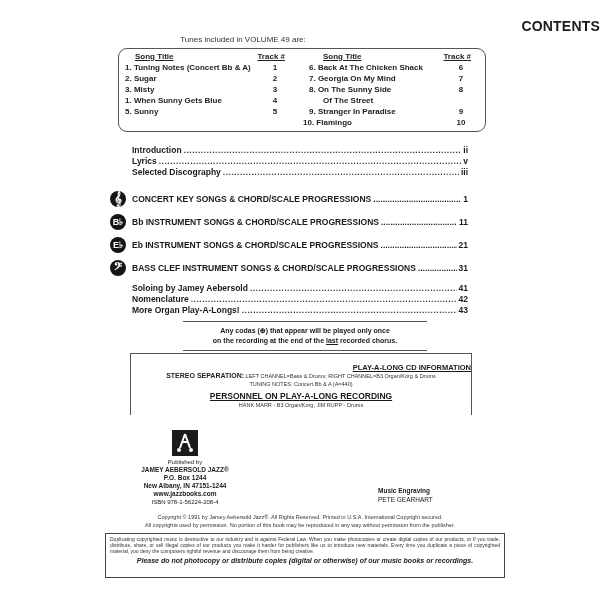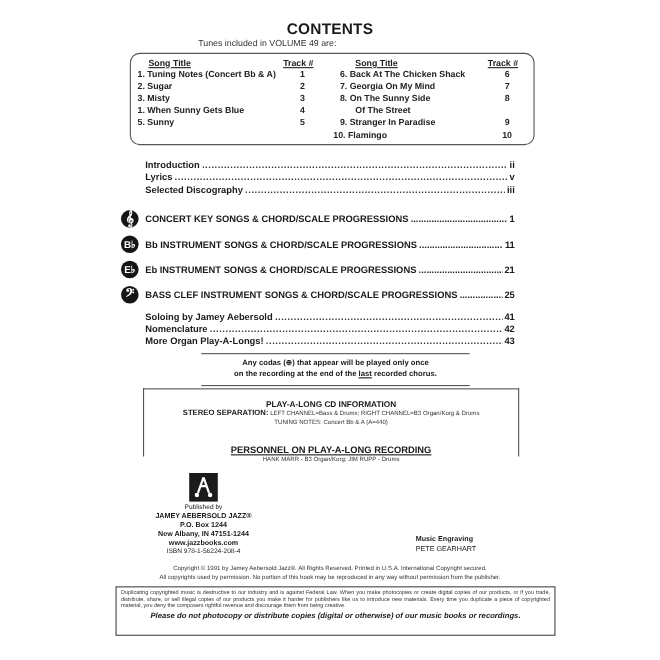--- a/index.html
+++ b/index.html
@@ -1,23 +1,23 @@
 <!DOCTYPE html>
 <html><head>
 <meta charset="utf-8">
 <style>
   html, body { margin:0; padding:0; background:#ffffff; }
   body { width:600px; height:600px; position:relative; overflow:hidden; font-family:"Liberation Sans", sans-serif; color:#1a1a1a; }
   .abs { position:absolute; }
-  .title { left:0; width:600px; top:18px; text-align:center; font-weight:bold; font-size:14px; letter-spacing:0.2px; }
+  .title { left:0; width:600px; top:18px; text-align:right; font-weight:bold; font-size:14px; letter-spacing:0.2px; }
   .subtitle { left:0; width:486px; top:35px; text-align:center; font-size:8px; color:#333; }
 
   .tunes-box { left:118px; top:48px; width:368px; height:84px; border:1.5px solid #555; border-radius:9px; box-sizing:border-box; }
   .col { position:absolute; top:3px; font-weight:bold; font-size:8px; color:#222; }
-  .col .hdr { display:flex; justify-content:space-between; text-decoration:underline; height:10px;align-items:center; }
+  .col .hdr { display:flex; justify-content:space-between; text-decoration:underline; height:10px; }
   .col .row { display:flex; justify-content:space-between; height:11px; line-height:11px; }
   .col .row .t { white-space:nowrap; }
   .col .row .n { width:20px; text-align:center; }
   .col.left { left:6px; width:160px; }
   .col.left .hdr span:first-child { padding-left:10px; }
   .col.right { left:184px; width:168px; }
   .col.right .hdr span:first-child { padding-left:20px; }
   .col.right .row .t.cont { padding-left:18px; }
 
   .toc { left:132px; width:336px; font-weight:bold; font-size:8.5px; }
@@ -32,24 +32,24 @@
   .sec .ic { width:16px; height:16px; border-radius:50%; background:#151515; color:#fff; display:flex; align-items:center; justify-content:center; font-size:10px; font-weight:bold; margin-right:6px; flex:none; }
   .sec .lbl { white-space:nowrap; }
   .sec .dots { flex:1; overflow:hidden; white-space:nowrap; margin:0 2px; }
   .sec .dots::after { content:"........................................................................................................................................................................"; }
   .sec .pg { white-space:nowrap; }
 
   .coda-box { left:183px; top:321px; width:244px; height:30px; border-top:1.5px solid #555; border-bottom:1.5px solid #555; text-align:center; font-weight:bold; font-size:7px; line-height:10px; padding-top:4px; box-sizing:border-box; }
   .coda-box u { text-decoration:underline; }
 
   .info-box { left:130px; top:353px; width:342px; height:62px; border:1.5px solid #555; border-bottom:none; text-align:center; box-sizing:border-box; }
-  .info-box .h { font-weight:bold; font-size:7.5px; margin-top:9px; }
+  .info-box .h { font-weight:bold; font-size:7.5px; text-decoration:underline; margin-top:9px;text-align:right; }
   .info-box .l { font-size:5.5px; color:#333; line-height:8px; }
   .info-box .l b { font-size:7px; color:#222; }
-  .info-box .h2 { font-weight:bold; font-size:8.5px; text-decoration:underline; margin-top:16px; }
+  .info-box .h2 { font-weight:bold; font-size:8.5px; text-decoration:underline; margin-top:3px; }
 
   .logo { left:172px; top:430px; width:26px; height:26px; background:#1b1b1b; display:flex; align-items:center; justify-content:center; }
   .pub { left:110px; width:150px; top:458px; text-align:center; font-size:6px; line-height:8px; }
   .pub .b { font-weight:bold; font-size:6.5px; }
   .engr { left:378px; top:487px; font-size:6.5px; line-height:8.5px; }
   .engr .b { font-weight:bold; }
 
   .copy { left:0; width:600px; top:513px; text-align:center; font-size:5.5px; color:#333; line-height:8px; }
   .warn-box { left:105px; top:533px; width:400px; height:45px; border:1px solid #444; box-sizing:border-box; padding:2px 4px; }
   .warn-box .p { font-size:5px; color:#333; line-height:6.2px; text-align:justify; }
@@ -154,21 +154,21 @@
   <div class="sec">
     <span class="ic" style="font-size:9px">E♭</span>
     <span class="lbl">Eb INSTRUMENT SONGS &amp; CHORD/SCALE PROGRESSIONS</span>
       <span class="dots"></span>
       <span class="pg">21</span>
   </div>
   <div class="sec">
     <span class="ic" style="font-size:13px">𝄢</span>
     <span class="lbl">BASS CLEF INSTRUMENT SONGS &amp; CHORD/SCALE PROGRESSIONS</span>
       <span class="dots"></span>
-      <span class="pg">25</span>
+      <span class="pg">31</span>
   </div>
 </div>
 
 <div class="abs toc" style="top:283px">
   <div class="line">
       <span class="lbl">Soloing by Jamey Aebersold</span>
       <span class="dots"></span>
       <span class="pg">41</span>
     </div>
   <div class="line">

